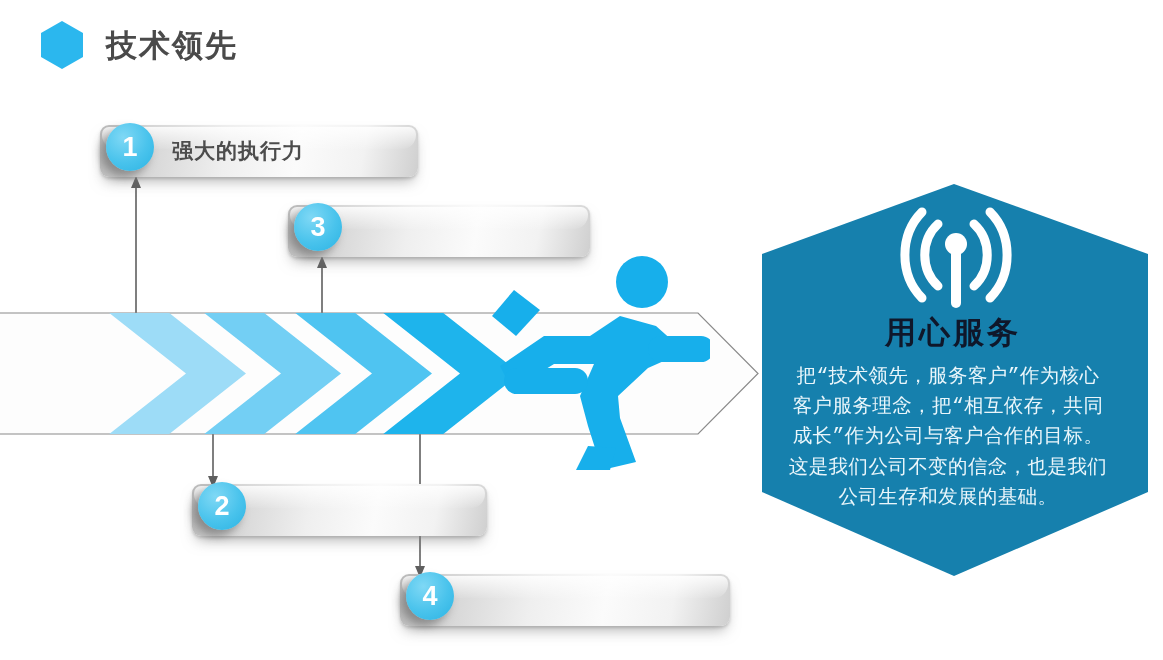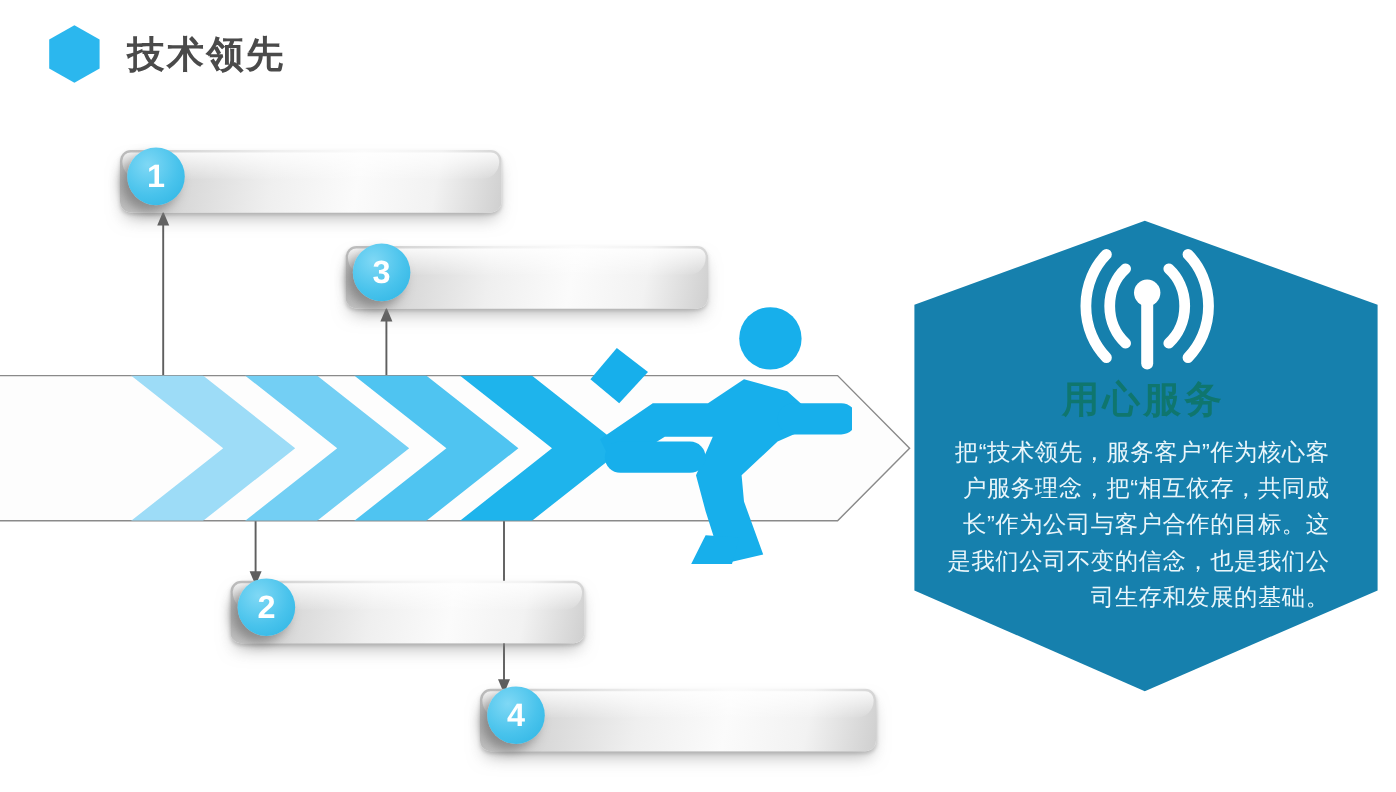--- a/index.html
+++ b/index.html
@@ -62,27 +62,27 @@
   
   #runner{position:absolute;left:470px;top:250px;width:240px;height:220px;}
   #runner svg{display:block;}
 
   
   #hex-panel{position:absolute;left:758px;top:182px;width:400px;height:398px;}
   #hex-panel svg.hexbg{position:absolute;left:0;top:0;}
   #hex-icon{position:absolute;left:128px;top:20px;width:140px;height:110px;}
   #hex-title{
     position:absolute;left:0;top:135px;width:390px;text-align:center;
-    color:#0f766e;font-size:31px;font-weight:bold;letter-spacing:3px;line-height:1;
+    color:#0f172a;font-size:31px;font-weight:bold;letter-spacing:3px;line-height:1;
   }
   #hex-body{
     position:absolute;left:30px;top:180px;width:320px;
     color:#eaf6fb;font-size:19.5px;line-height:1.55;
-    font-family:Liberation Sans, sans-serif;
-    letter-spacing:0.4px;text-align:right;
+    font-family:Liberation Mono, monospace;
+    letter-spacing:0.4px;text-align:center;
   }
 </style>
 </head>
 <body>
 
 <div id="slide">
 
   <div id="title-row">
     <div class="hex-bullet">
       <svg width="44" height="50" viewBox="0 0 44 50">
@@ -145,20 +145,21 @@
         <rect x="34" y="118" width="84" height="26" rx="13" transform="rotate(0 34 118)"></rect>
         <path d="M44 40 L22 66 L46 86 L70 60 Z"></path>
         <path d="M118 196 L106 220 L140 220 L146 198 Z"></path>
       </g>
     </svg>
   </div>
 
   <div class="label-box" id="box1">
     <span class="inner-sheen"></span>
     <span class="badge">1</span>
+    <span class="label-text">强大的执行力</span>
   </div>
 
   <div class="label-box" id="box3">
     <span class="inner-sheen"></span>
     <span class="badge">3</span>
   </div>
 
   <div class="label-box" id="box2">
     <span class="inner-sheen"></span>
     <span class="badge">2</span>

